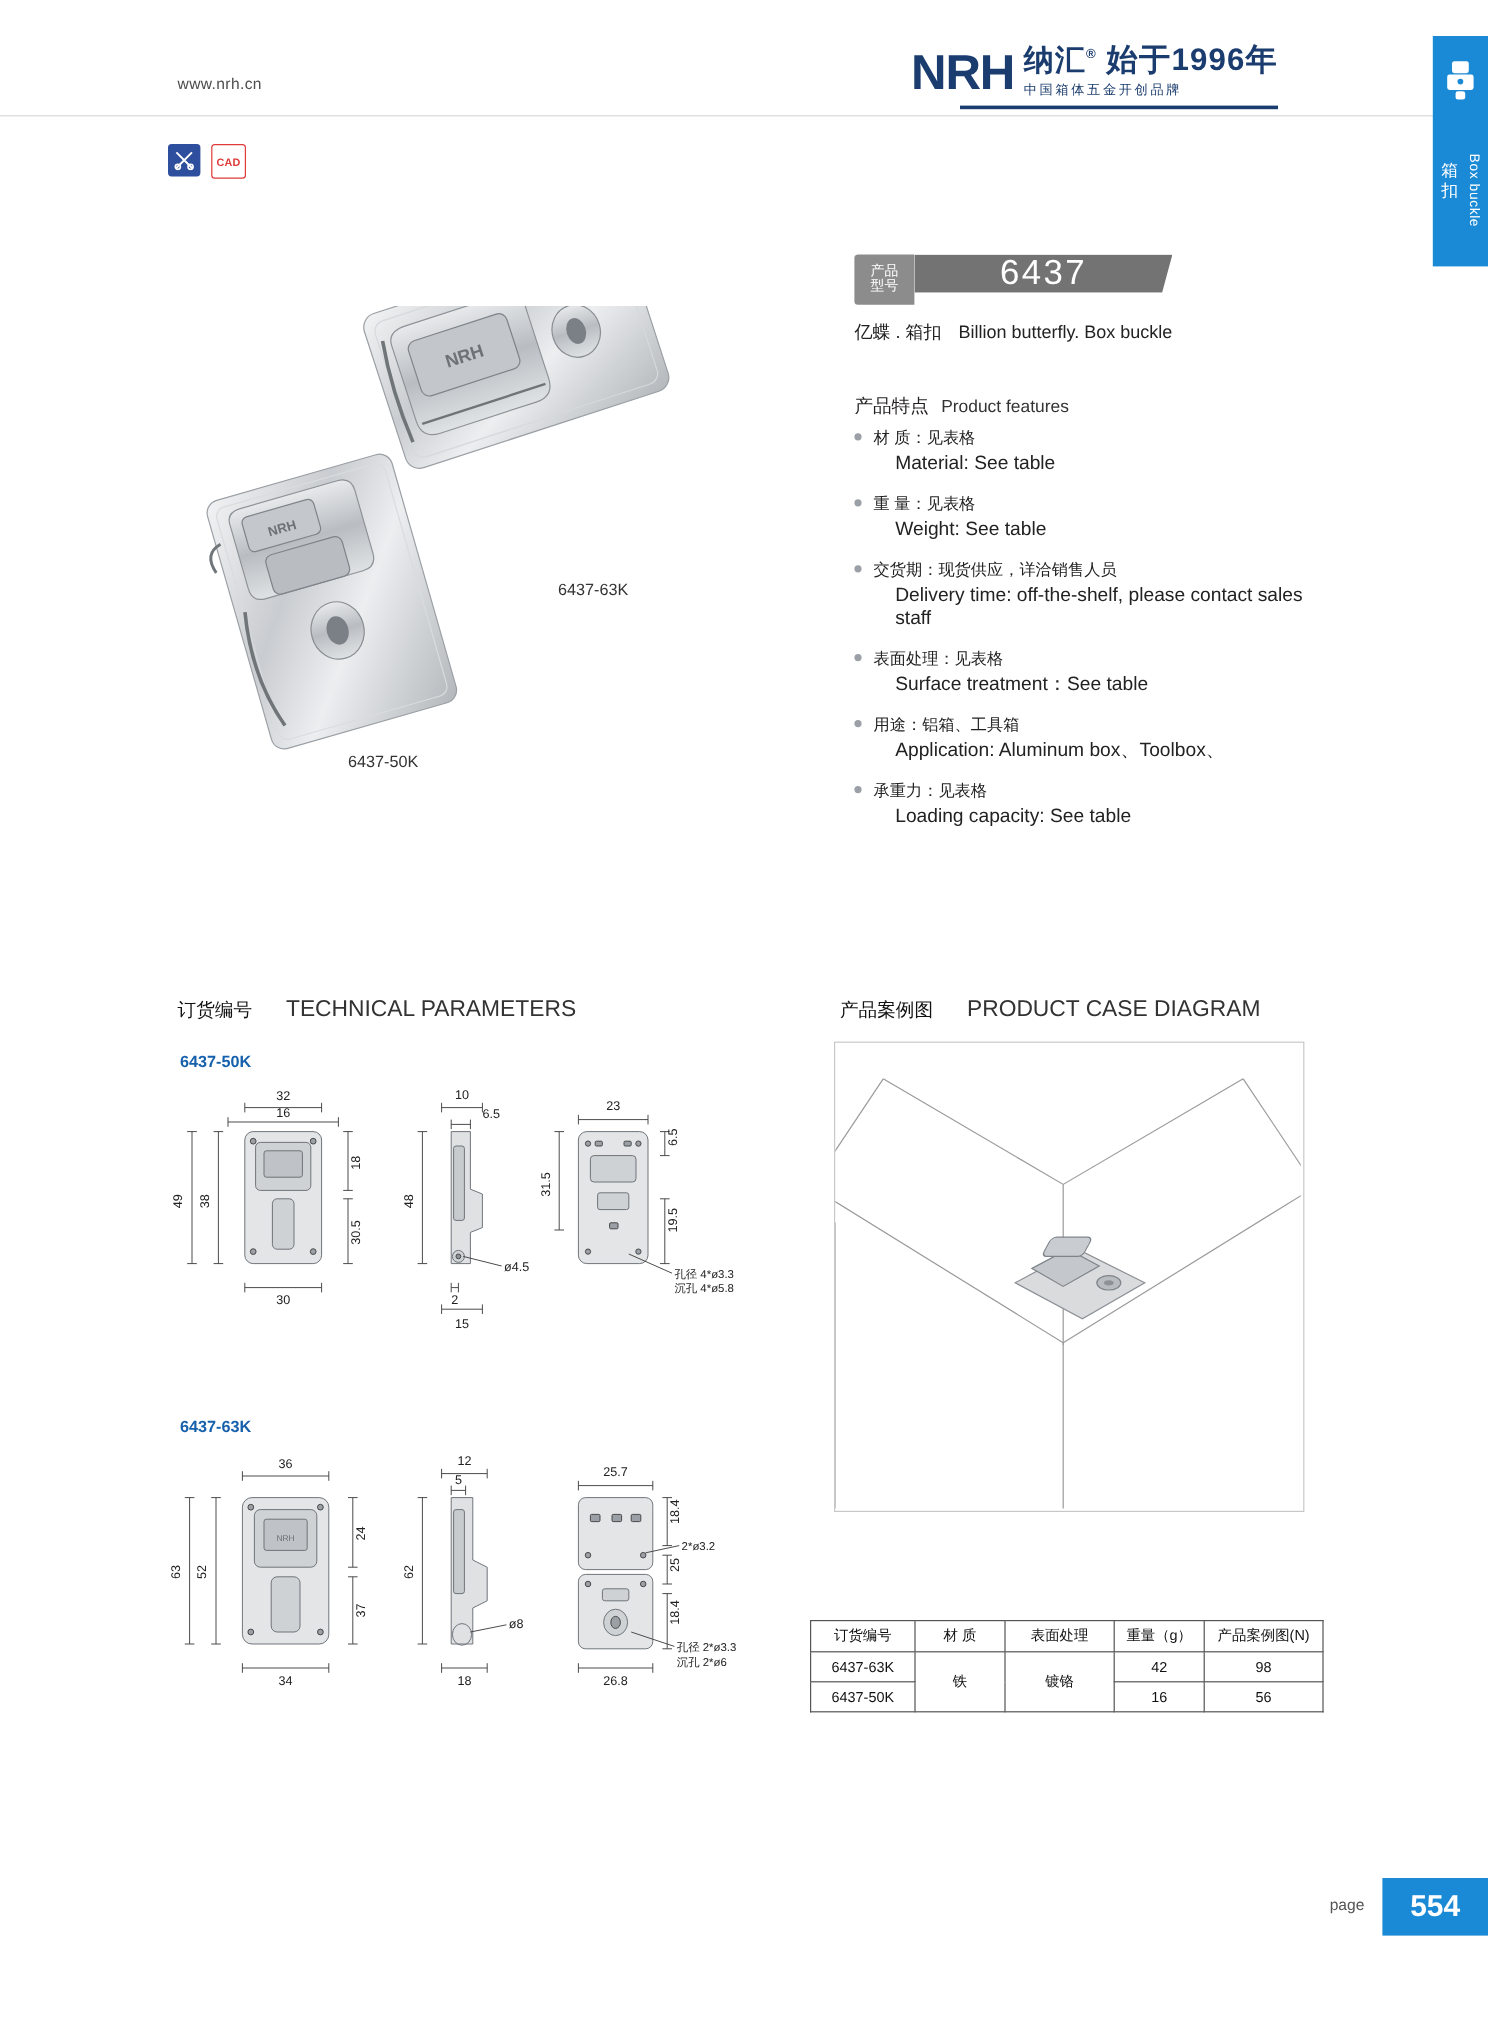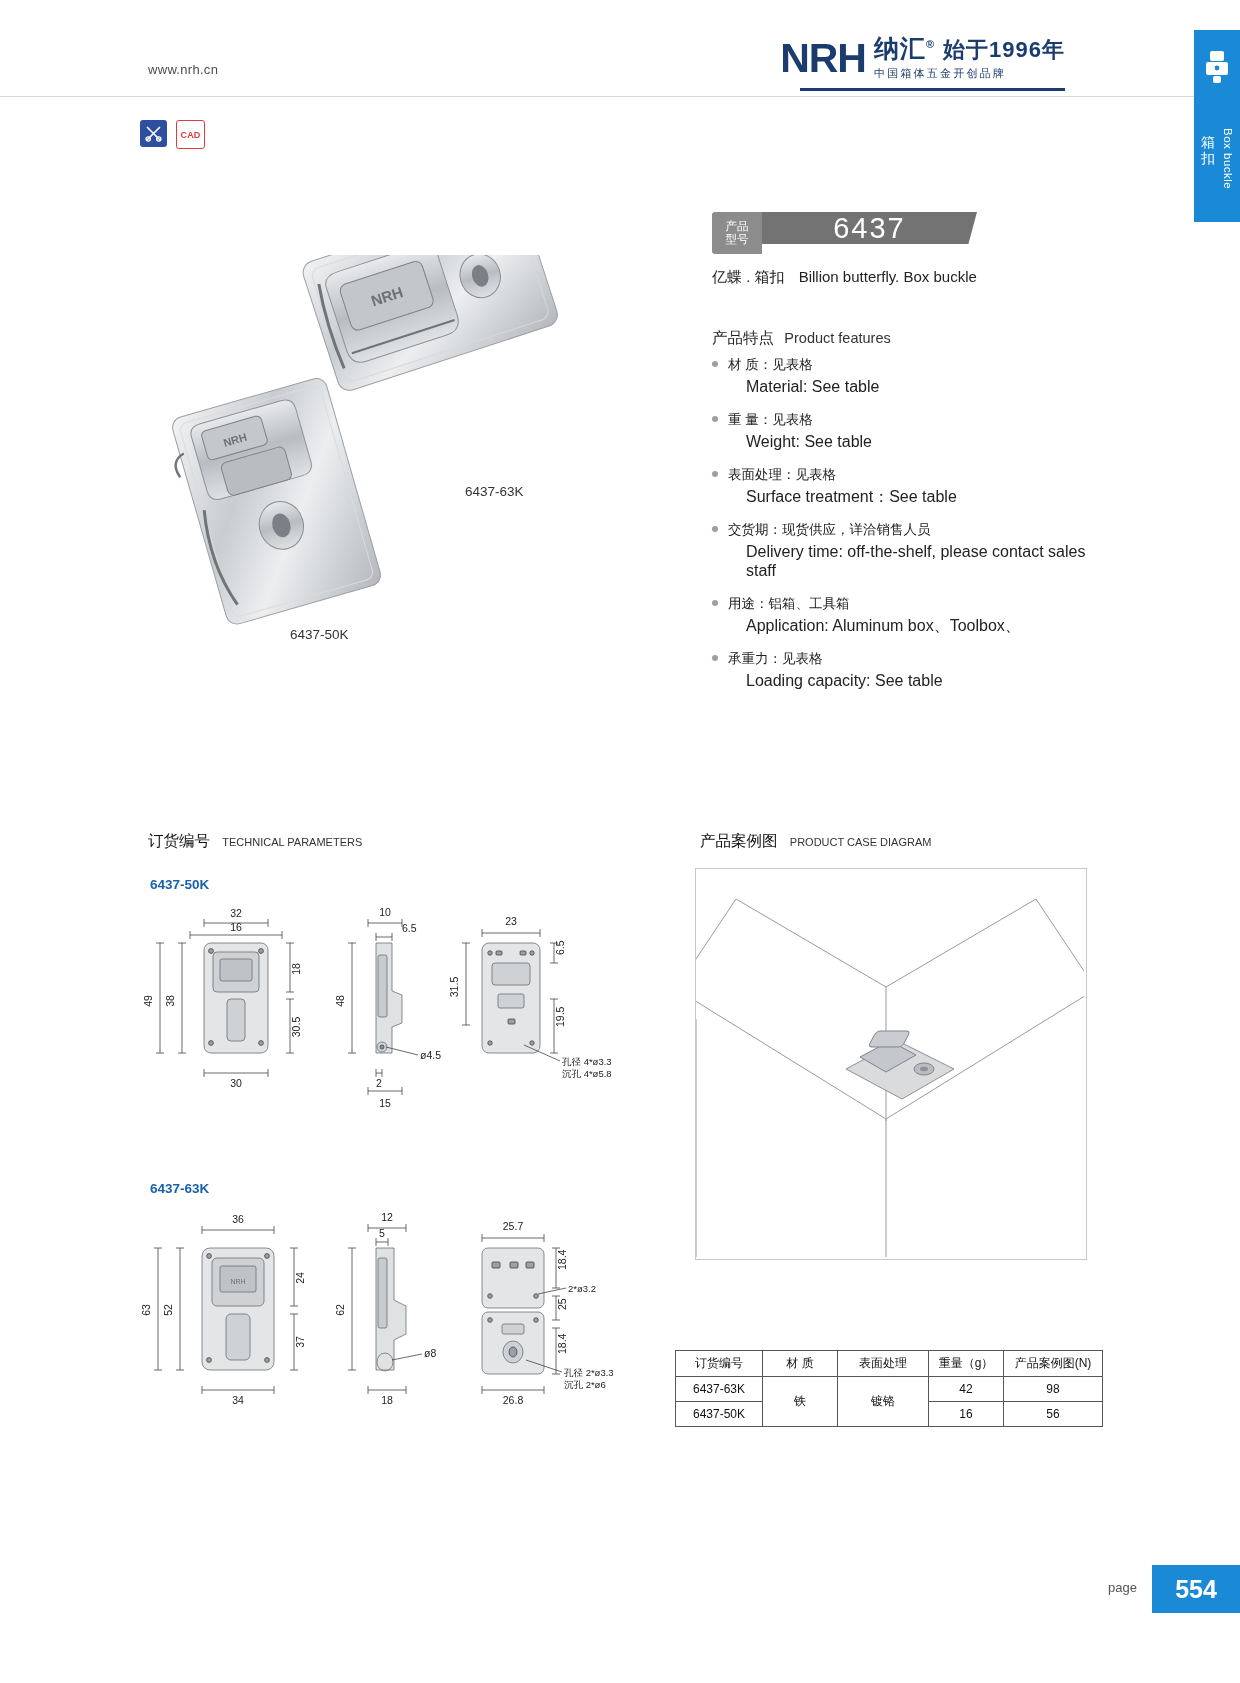--- a/index.html
+++ b/index.html
@@ -65,21 +65,21 @@
   .feat-title{position:absolute;left:712px;top:328px;font-size:15.5px;}
   .feat-title .en{color:#333;margin-left:6px;font-size:14.5px;}
   .feat-list{position:absolute;left:712px;top:355px;width:400px;}
   .feat{margin-bottom:14px;position:relative;padding-left:16px;}
   .feat:before{content:"";position:absolute;left:0;top:6px;width:6px;height:6px;border-radius:50%;background:#9aa0a6;}
   .feat .cn{font-size:13.5px;color:#222;line-height:19px;}
   .feat .en{font-size:16px;color:#222;line-height:19px;margin-left:18px;display:block;margin-top:3px;}
 
   
   .sec{position:absolute;font-size:15.5px;color:#111;}
-  .sec .en{margin-left:8px;font-size:11px;color:#333;}
+  .sec .en{margin-left:24px;font-size:19px;color:#333;}
   .sec-tech{left:148px;top:831px;}
   .sec-case{left:700px;top:831px;}
 
   .model-h{position:absolute;font-size:13.5px;color:#1761ac;font-weight:bold;}
   .mh-50{left:150px;top:877px;}
   .mh-63{left:150px;top:1181px;}
 
   
   .case-box{position:absolute;left:695px;top:868px;width:390px;height:390px;border:1px solid #c8c8c8;background:#fff;overflow:hidden;}
 
@@ -107,21 +107,21 @@
 <div class="page">
 
   <div class="hdr-url">www.nrh.cn</div>
   <div class="hdr-rule"></div>
 
   <div class="logo">
     <div class="logo-mark">NRH</div>
     <div class="logo-right">
       <div class="logo-cn">
         <span>纳汇</span><span style="font-size:11px;vertical-align:super;">®</span>
-        <span style="font-size:22px;">始于1996年</span>
+        <span style="font-size:26px;">始于1996年</span>
       </div>
       <div class="logo-sub">中国箱体五金开创品牌</div>
     </div>
   </div>
   <div class="logo-bar"></div>
 
   <div class="side-tab">
     <div class="ic">
       <svg width="26" height="34" viewBox="0 0 26 34">
         <rect x="6" y="1" width="14" height="10" rx="2" fill="#fff"></rect>
@@ -217,26 +217,26 @@
   <div class="feat-list">
     <div class="feat">
       <div class="cn">材  质：见表格</div>
       <div class="en">Material: See table</div>
     </div>
     <div class="feat">
       <div class="cn">重  量：见表格</div>
       <div class="en">Weight: See table</div>
     </div>
     <div class="feat">
+      <div class="cn">交货期：现货供应，详洽销售人员</div>
+      <div class="en">Delivery time: off-the-shelf, please contact sales staff</div>
+    </div>
+    <div class="feat">
       <div class="cn">表面处理：见表格</div>
       <div class="en">Surface treatment：See table</div>
-    </div>
-    <div class="feat">
-      <div class="cn">交货期：现货供应，详洽销售人员</div>
-      <div class="en">Delivery time: off-the-shelf, please contact sales staff</div>
     </div>
     <div class="feat">
       <div class="cn">用途：铝箱、工具箱</div>
       <div class="en">Application: Aluminum box、Toolbox、</div>
     </div>
     <div class="feat">
       <div class="cn">承重力：见表格</div>
       <div class="en">Loading capacity: See table</div>
     </div>
   </div>

